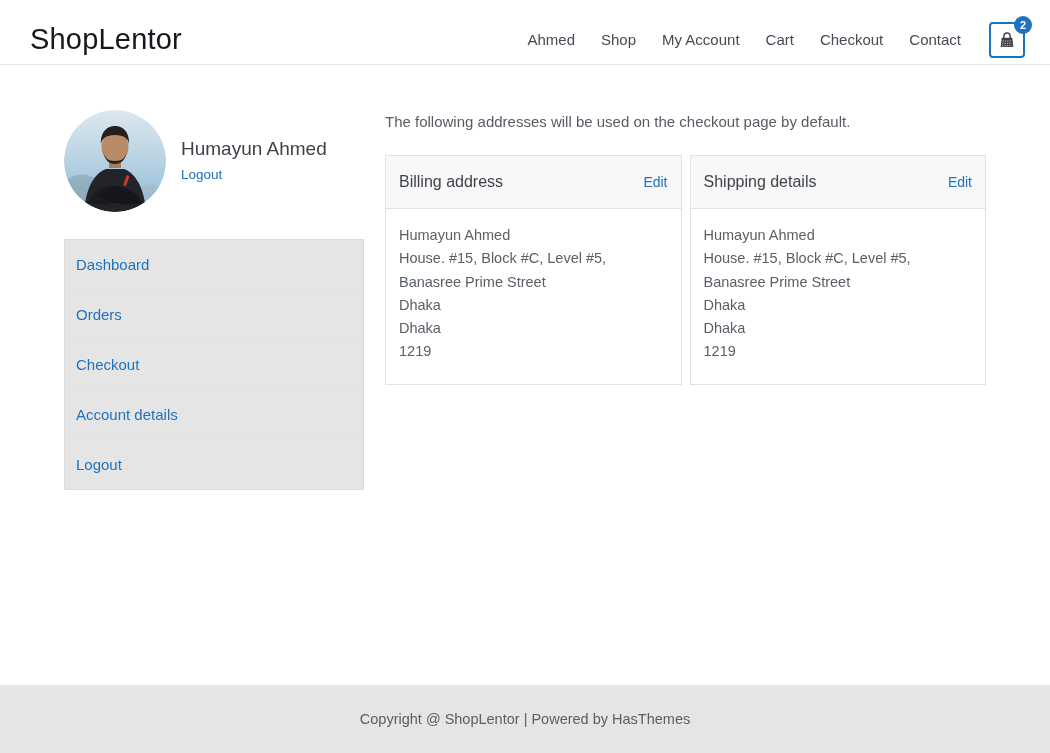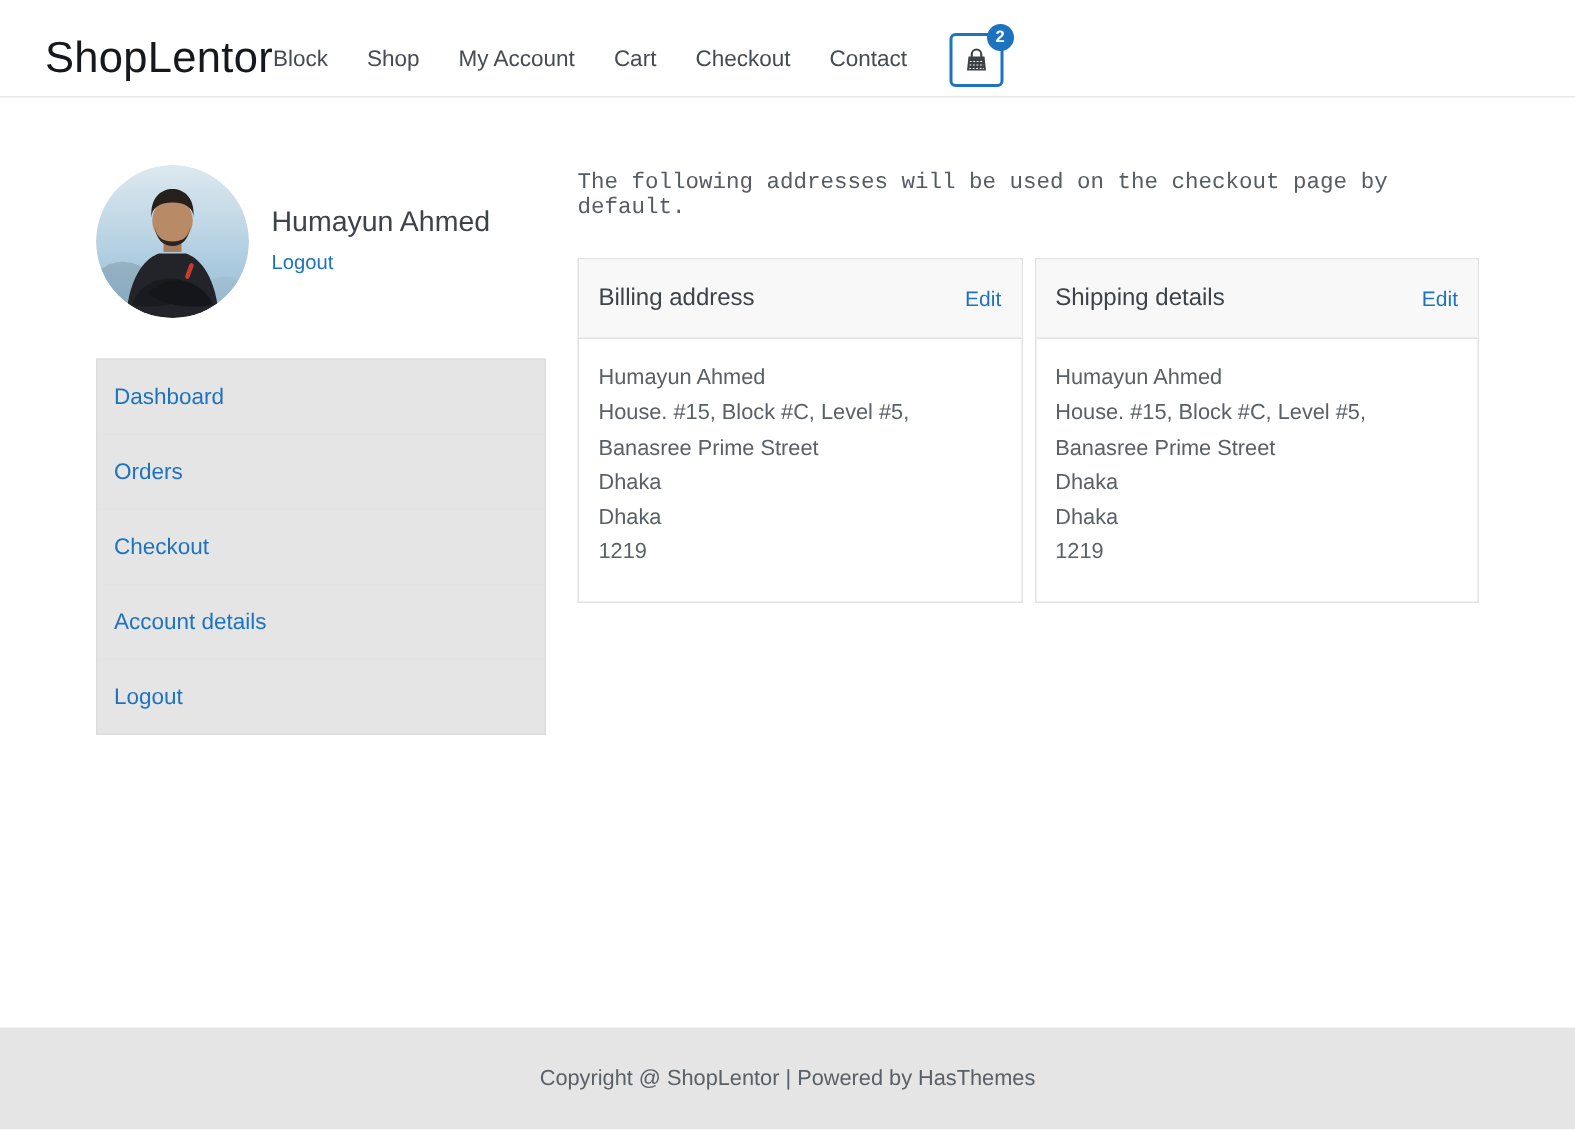--- a/index.html
+++ b/index.html
@@ -5,20 +5,21 @@
   * { margin: 0; padding: 0; box-sizing: border-box; }
   html, body { background: #ffffff; font-family: "Liberation Sans", sans-serif; }
   body { width: 1050px; min-height: 753px; margin: 0 auto; color: #3d4349; }
   a { text-decoration: none; }
 
   
   .site-header {
     height: 65px;
     display: flex;
     align-items: center;
+    justify-content: space-between;
     padding: 15px 25px 0 30px;
     border-bottom: 1px solid #e7e7e7;
     background: #ffffff;
   }
   .logo {
     font-size: 29px;
     font-weight: 400;
     color: #15181c;
     letter-spacing: 0.2px;
     cursor: pointer;
@@ -87,21 +88,21 @@
     display: block;
     padding: 16px 11px;
     font-size: 15px;
     color: #1e73be;
     cursor: pointer;
   }
   .account-menu li.active { background: #f7f7f7; }
   .account-menu li.active a { color: #545454; cursor: default; }
 
   
-  .intro-text { font-size: 15px; color: #565c63; margin: 3px 0 25px 0; font-family: Liberation Mono, monospace; }
+  .intro-text { font-size: 15px; color: #565c63; margin: 3px 0 25px 0; }
   .address-row { display: flex; gap: 8px; }
   .address-card {
     flex: 1;
     border: 1px solid #e2e2e2;
     background: #ffffff;
   }
   .address-card-header {
     display: flex;
     align-items: center;
     justify-content: space-between;
@@ -125,21 +126,21 @@
   .site-footer p { font-size: 14.5px; color: #5a6067; }
 </style>
 </head>
 <body>
 
 <header class="site-header">
   <div class="logo">ShopLentor</div>
 
   <div class="header-right">
     <nav class="main-nav">
-      <a>Block</a>
+      <a>Ahmed</a>
       <a>Shop</a>
       <a>My Account</a>
       <a>Cart</a>
       <a>Checkout</a>
       <a>Contact</a>
     </nav>
 
     <div class="cart-button">
       <span style="display:flex;">
         <svg width="20" height="20" viewBox="0 0 24 24">

